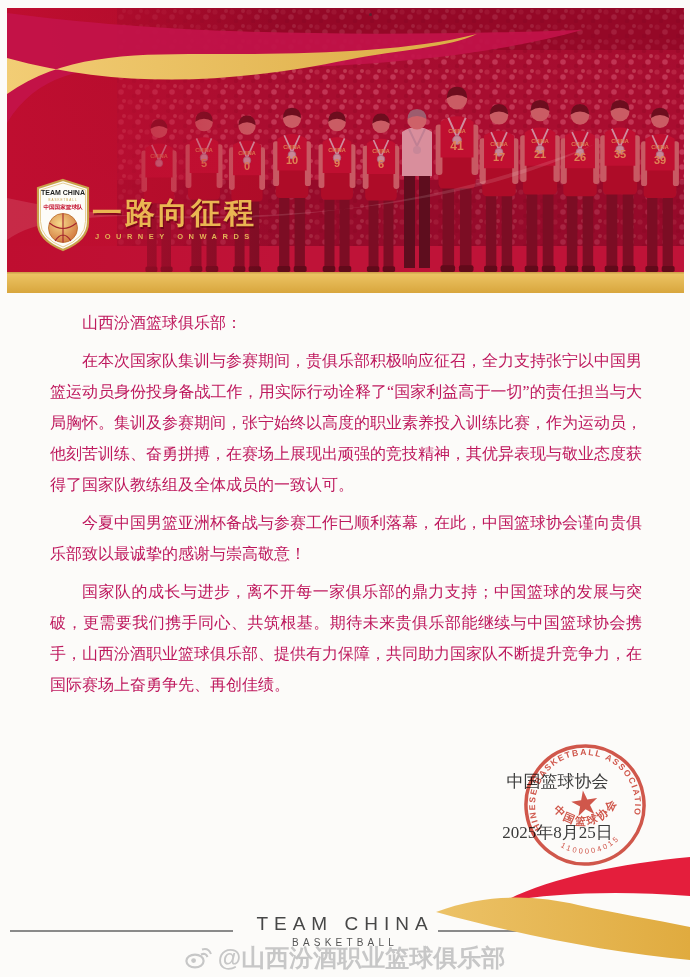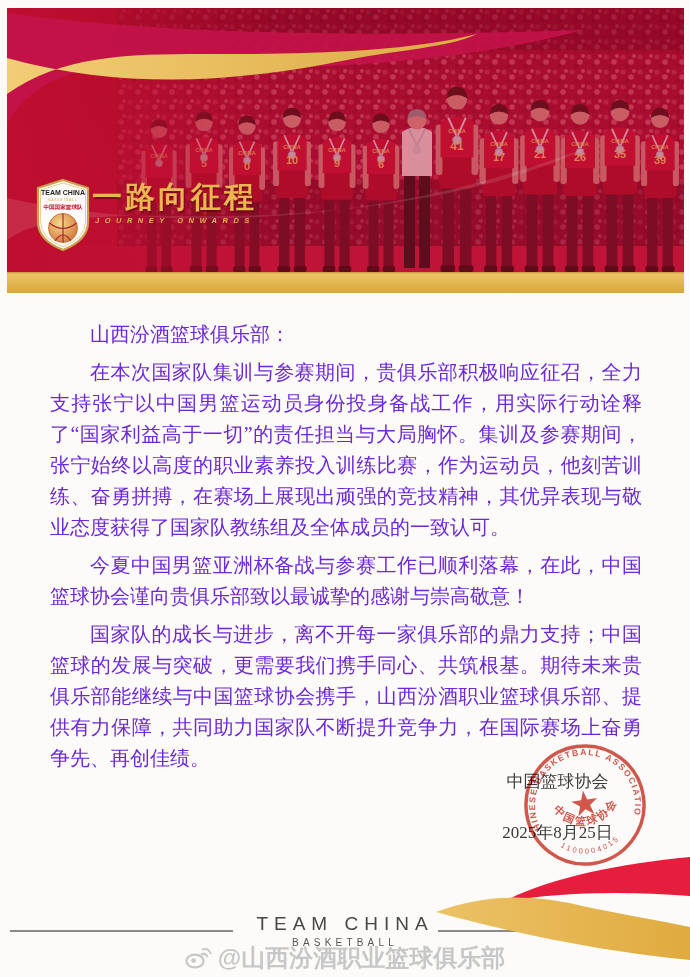--- a/index.html
+++ b/index.html
@@ -2,28 +2,28 @@
 <html><head>
 <meta charset="utf-8">
 <style>
   html,body{margin:0;padding:0;background:#e9e7e3;}
   .page{position:relative;width:690px;height:977px;margin:0 auto;background:#fcfbf9;
         font-family:"Liberation Serif",serif;overflow:hidden;border-bottom:2px solid #dedbd5;}
   
   .banner{position:absolute;left:7px;top:8px;width:677px;height:285px;}
   .banner-art{position:absolute;left:0;top:0;width:677px;height:285px;display:block;}
   .badge{position:absolute;left:28px;top:169px;width:56px;height:76px;}
-  .title-group{position:absolute;left:85px;top:174px;color:#eab652;}
+  .title-group{position:absolute;left:85px;top:190px;color:#eab652;}
   .banner-title{font-family:"Liberation Sans",sans-serif;font-weight:bold;font-size:30px;
                 letter-spacing:3px;color:#eab652;text-shadow:1px 2px 0 rgba(90,0,10,.55);line-height:1;}
   .banner-subtitle{font-family:"Liberation Sans",sans-serif;font-weight:bold;font-size:7.5px;
-                letter-spacing:5.5px;color:#e2b155;margin-top:4px;padding-left:3px;font-style:italic;}
+                letter-spacing:5.5px;color:#e2b155;margin-top:4px;padding-left:3px;}
   
-  .letter{position:absolute;left:50px;right:48px;top:312px;color:#6d28d9;
-          font-size:20px;line-height:31px;text-align:justify;}
+  .letter{position:absolute;left:50px;right:48px;top:300px;color:#be185d;
+          font-size:16px;line-height:31px;text-align:justify;}
   .letter p{margin:7px 0 0 0;text-indent:2em;}
   .salutation{margin:0;}
   .sign-block{position:absolute;left:455px;top:770px;width:205px;text-align:center;
               color:#3b3b3b;font-size:17px;z-index:4;}
   .sign-date{margin-top:28px;}
   .stamp{position:absolute;left:519px;top:739px;width:132px;height:132px;z-index:5;
          mix-blend-mode:multiply;opacity:.92;transform:rotate(-8deg);}
   
   .divider{position:absolute;top:930px;height:2px;background:#8a8a8a;z-index:1;}
   .divider.left{left:10px;width:223px;}

